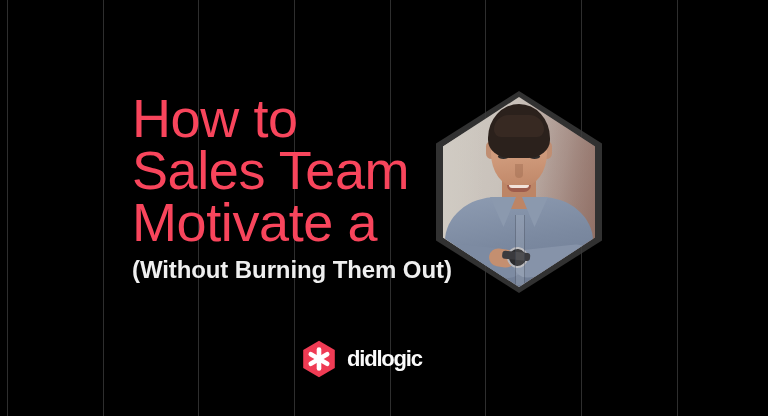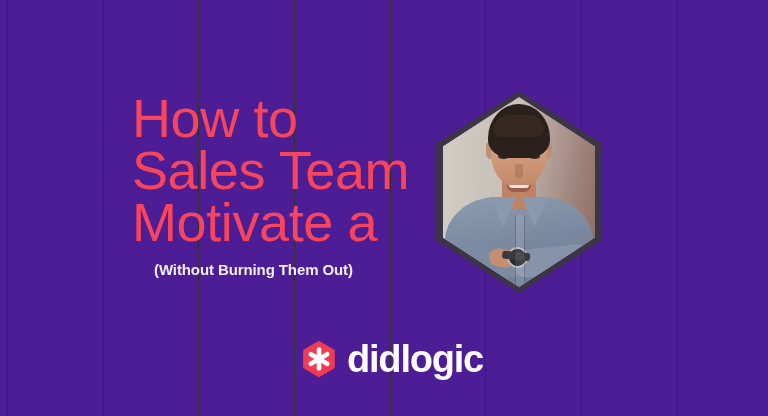--- a/index.html
+++ b/index.html
@@ -46,27 +46,26 @@
     font-weight: 400;
     letter-spacing: -0.4px;
     color: #f8455c;
     white-space: nowrap;
   }
   #subtitle {
     position: absolute;
     left: 132px;
     top: 258px;
     z-index: 3;
-    font-size: 15px;
+    font-size: 24px;
     line-height: 24px;
     font-weight: 700;
     letter-spacing: -0.1px;
     color: #efefef;
     white-space: nowrap;
-    margin-left: 22px;
   }
 
   
   #portrait-wrap {
     position: absolute;
     left: 436px;
     top: 91px;
     width: 166px;
     height: 202px;
     z-index: 2;
@@ -280,31 +279,31 @@
     align-items: center;
     gap: 11px;
   }
   #logo-mark {
     width: 34px;
     height: 38px;
     flex: none;
     display: block;
   }
   #logo-word {
-    font-size: 38px;
+    font-size: 22px;
     line-height: 34px;
     font-weight: 700;
     letter-spacing: -1.2px;
     color: #fbfbfb;
   }
 </style>
 </head>
 <body>
 
-<div id="slide" style="background: #4c1d95;">
+<div id="slide" style="background: #000000;">
 
   <div id="grid">
       <div class="gridline" style="left: 7px; background: rgb(46, 46, 46);"></div>
       <div class="gridline" style="left: 103px; background: rgb(46, 46, 46);"></div>
       <div class="gridline" style="left: 198px; background: rgb(46, 46, 46);"></div>
       <div class="gridline" style="left: 294px; background: rgb(46, 46, 46);"></div>
       <div class="gridline" style="left: 390px; background: rgb(46, 46, 46);"></div>
       <div class="gridline" style="left: 485px; background: rgb(46, 46, 46);"></div>
       <div class="gridline" style="left: 581px; background: rgb(46, 46, 46);"></div>
       <div class="gridline" style="left: 677px; background: rgb(46, 46, 46);"></div>

